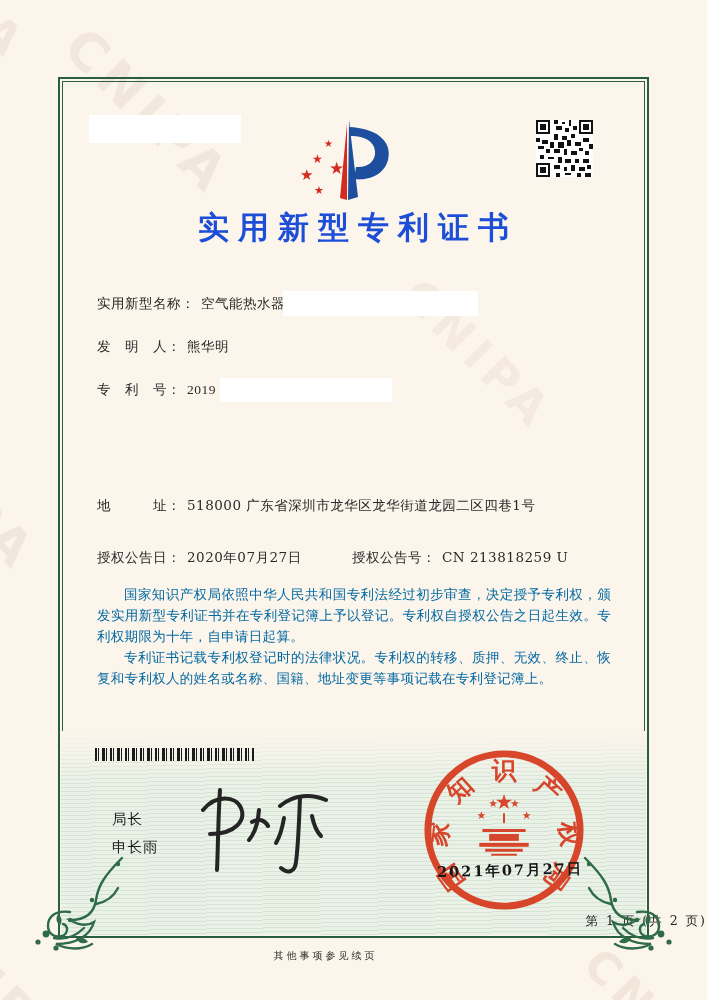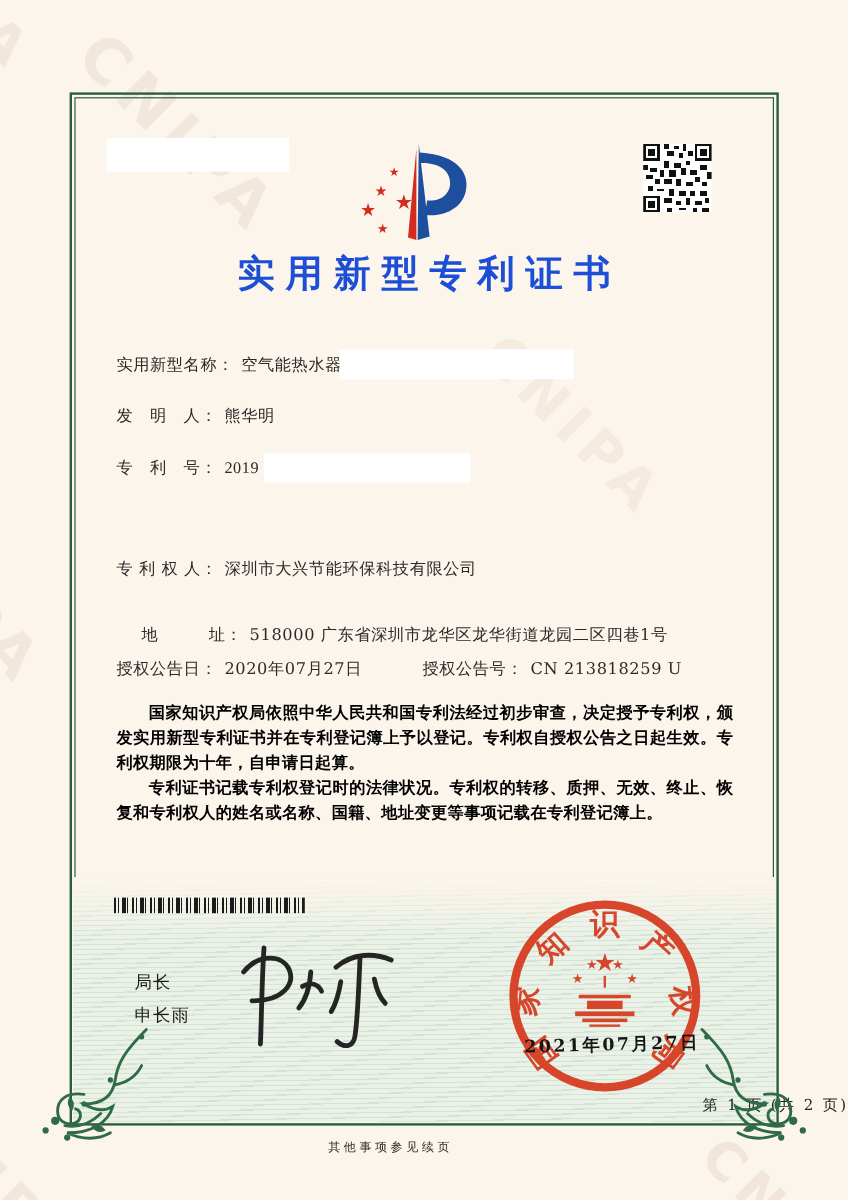--- a/index.html
+++ b/index.html
@@ -55,31 +55,30 @@
     font-size:31px; font-weight:700; letter-spacing:9px; color:#1d4ed8; text-indent:9px;
   }
   
   .row {
     position:absolute; left:97px; width:520px; font-size:13.5px; color:#2a2a2a;
     letter-spacing:0.5px; z-index:3; white-space:nowrap;
   }
   .row .lab { display:inline-block;text-align:center; }
   .row .val { margin-left:6px; }
   .r1 { top:295px; } .r2 { top:338px; } .r3 { top:381px;font-family:Liberation Serif, serif; }
-  .r4 { top:423px; } .r5 { top:465px; } .r6 { top:520px;margin-left:21px; } .r7 { top:549px; }
+  .r4 { top:423px; } .r5 { top:465px; } .r6 { top:497px; } .r7 { top:549px; }
   .pair2 { position:absolute; left:255px; top:0; }
   .val-redact { position:absolute; background:#ffffff; z-index:4; }
   .vr1 { left:283px; top:291px; width:195px; height:25px; }
   .vr3 { left:220px; top:378px; width:172px; height:24px; }
   
   .body-text {
     position:absolute; left:97px; top:584px; width:514px; z-index:3;
-    font-size:13.5px; line-height:21px; text-align:justify; color:#000000;
+    font-size:13.5px; line-height:21px; text-align:justify; color:#0369a1;
     letter-spacing:0.3px;
-    font-weight:bold;
   }
   .body-text p { text-indent:2em; }
   
   .barcode {
     position:absolute; left:95px; top:748px; width:159px; height:13px; z-index:3;
     background:repeating-linear-gradient(90deg,
       #1a1a1a 0 2px, transparent 2px 3px,
       #1a1a1a 3px 4px, transparent 4px 7px,
       #1a1a1a 7px 10px, transparent 10px 11px,
       #1a1a1a 11px 12px, transparent 12px 15px);
@@ -196,23 +195,20 @@
 
   <div class="row r1">
     <span class="lab">实用新型名称：</span><span class="val">空气能热水器舱</span>
   </div>
   <div class="row r2">
     <span class="lab">发　明　人：</span><span class="val">熊华明</span>
   </div>
   <div class="row r3">
     <span class="lab">专　利　号：</span><span class="val">2019</span>
   </div>
-  <div class="row r5">
-    <span class="lab">专 利 权 人：</span><span class="val">深圳市大兴节能环保科技有限公司</span>
-  </div>
   <div class="row r6">
     <span class="lab">地　　　址：</span><span class="val">518000  广东省深圳市龙华区龙华街道龙园二区四巷1号</span>
   </div>
   <div class="row r7">
     <span>授权公告日：</span><span class="val">2020年07月27日</span>
     <span class="pair2">
       <span>授权公告号：</span><span class="val">CN 213818259 U</span>
     </span>
   </div>
 

